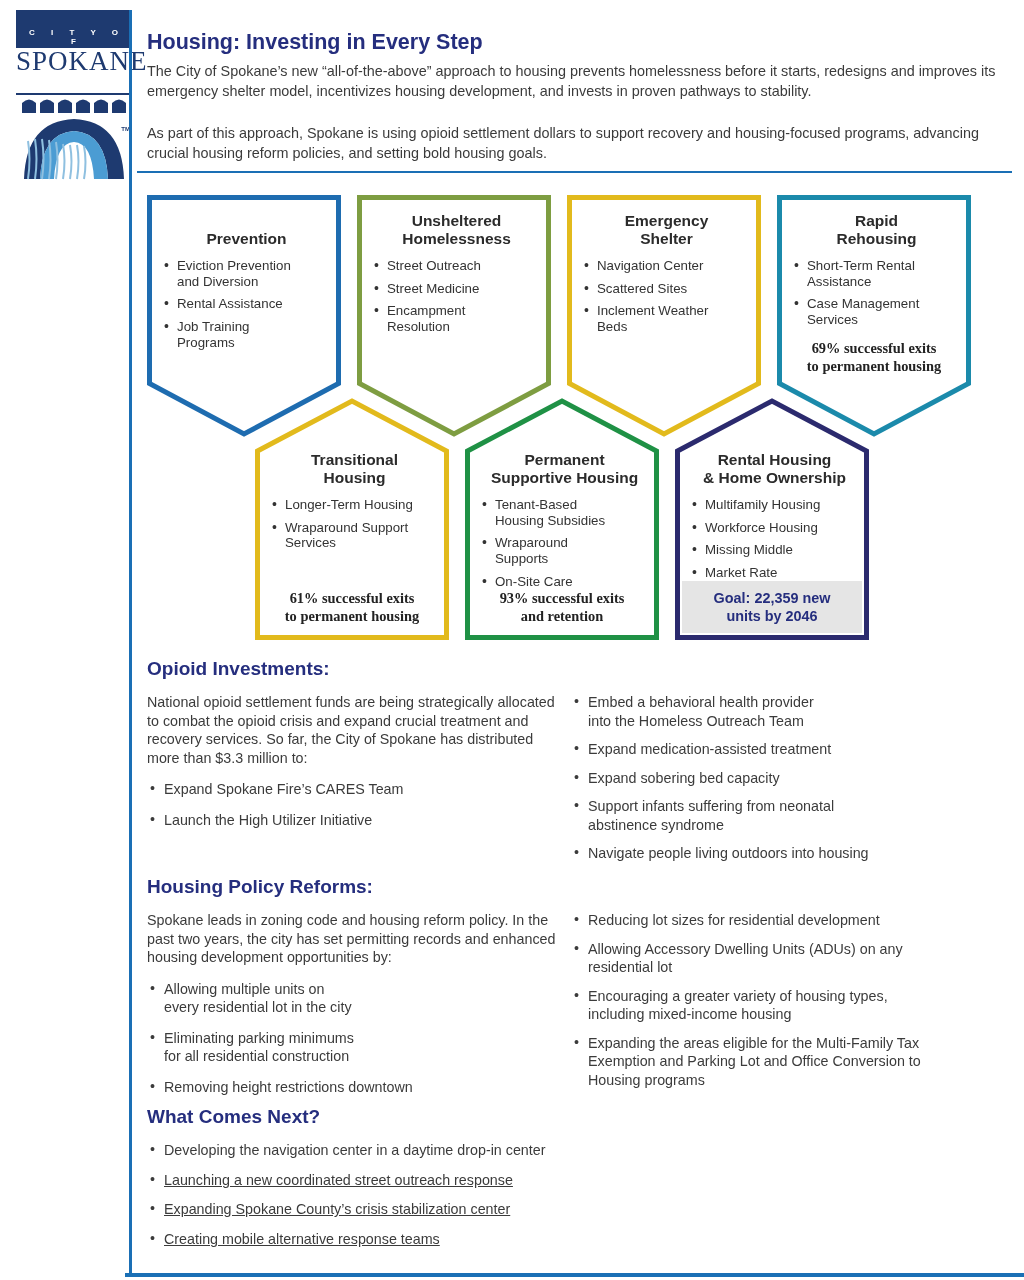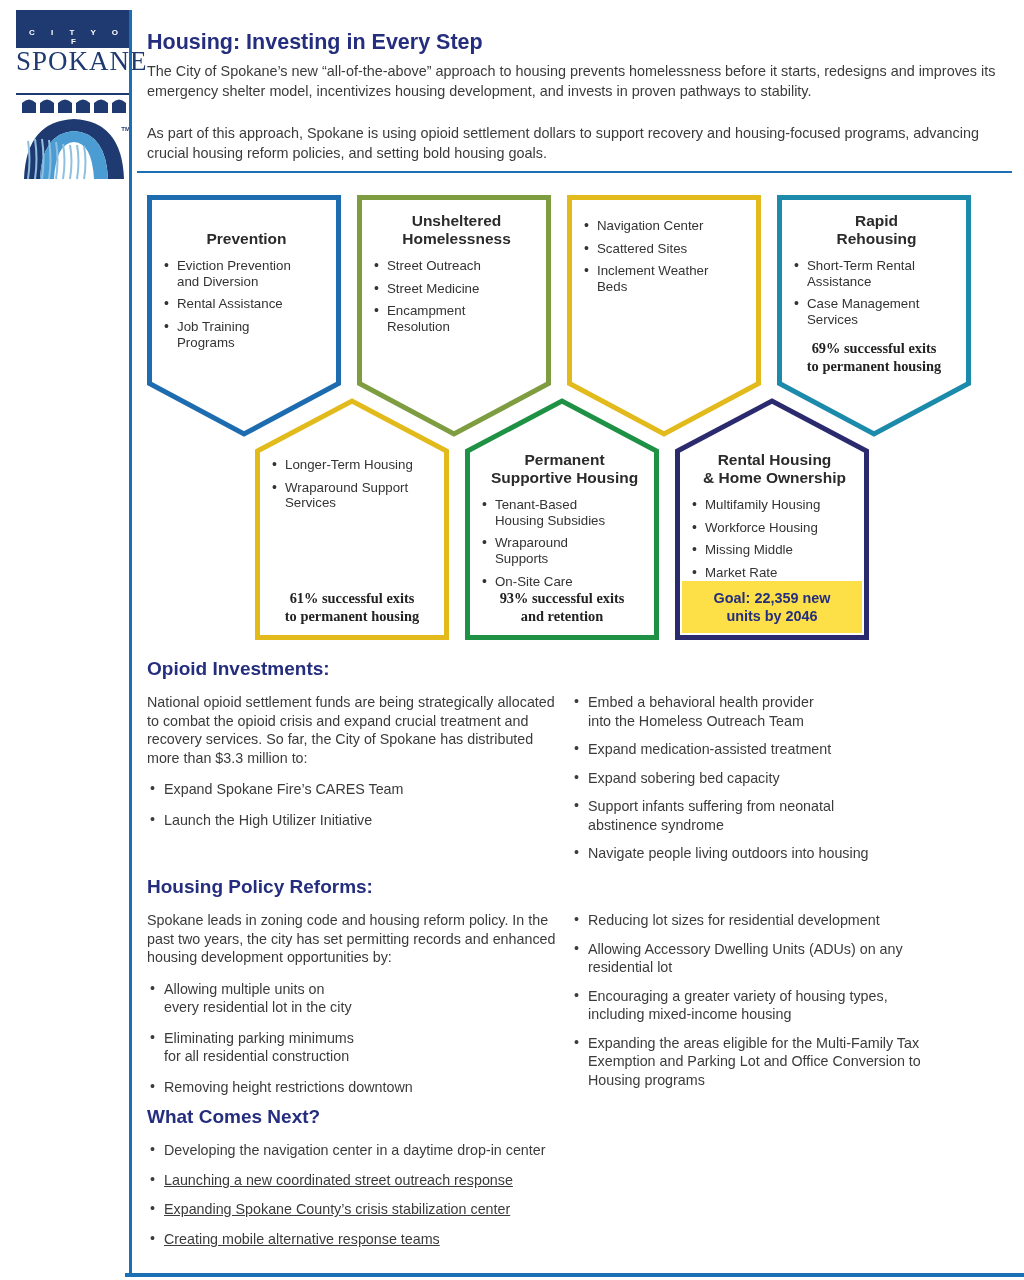--- a/index.html
+++ b/index.html
@@ -43,21 +43,21 @@
             color:#2b2b2b; white-space:pre-line; width:100%; }
   .plist { list-style:none; margin-top:9px; }
   .plist li { position:relative; padding-left:15px; font-size:13.3px; line-height:1.18;
               color:#333; white-space:pre-line; }
   .plist li + li { margin-top:7px; }
   .plist li::before { content:"•"; position:absolute; left:2px; top:-1px; font-size:14px; color:#333; }
   .pstat { position:absolute; left:6px; right:6px; text-align:center; font-weight:700;
            font-size:14.4px; line-height:1.25; color:#222; white-space:pre-line;font-family:Liberation Serif, serif; }
   .stat-r1 { bottom:62px; }
   .stat-r2 { bottom:15px; }
-  .pgoal { position:absolute; left:7px; right:7px; bottom:7px; background:#fde047;
+  .pgoal { position:absolute; left:7px; right:7px; bottom:7px; background:#e5e5e5;
            color:#252e7e; font-weight:700; font-size:14.4px; line-height:1.25;
            text-align:center; padding:8px 2px; white-space:pre-line; }
 
   
   .sec { position:absolute; left:147px; width:866px; }
   .sec h2 { font-size:19px; font-weight:700; color:#252e7e; margin-bottom:13px; }
   .cols { display:flex; gap:14px; }
   .col-left { width:410px; flex:0 0 410px; }
   .col-right { flex:1; }
   .sec p { font-size:14.3px; line-height:1.3; color:#3b3b3b; margin-bottom:13px; }
@@ -144,20 +144,22 @@
 Resolution</li>
         </ul>
     </div>
   </div>
 
   <div class="pbox down yellow" style="left:567px; top:195px;">
     <svg class="pshape" viewBox="0 0 194 242">
         <polygon points="2.5,2.5 191.5,2.5 191.5,188.5 97,239 2.5,188.5"></polygon>
       </svg>
     <div class="pcontent">
+      <div class="ptitle">Emergency
+Shelter</div>
       <ul class="plist">
           <li>Navigation Center</li>
           <li>Scattered Sites</li>
           <li>Inclement Weather
 Beds</li>
         </ul>
     </div>
   </div>
 
   <div class="pbox down teal" style="left:777px; top:195px;">
@@ -176,20 +178,22 @@
     </div>
     <div class="pstat stat-r1">69% successful exits
 to permanent housing</div>
   </div>
 
   <div class="pbox up yellow" style="left:255px; top:398px;">
     <svg class="pshape" viewBox="0 0 194 242">
         <polygon points="2.5,53 97,3 191.5,53 191.5,239.5 2.5,239.5"></polygon>
       </svg>
     <div class="pcontent">
+      <div class="ptitle">Transitional
+Housing</div>
       <ul class="plist">
           <li>Longer-Term Housing</li>
           <li>Wraparound Support
 Services</li>
         </ul>
     </div>
     <div class="pstat stat-r2">61% successful exits
 to permanent housing</div>
   </div>
 

